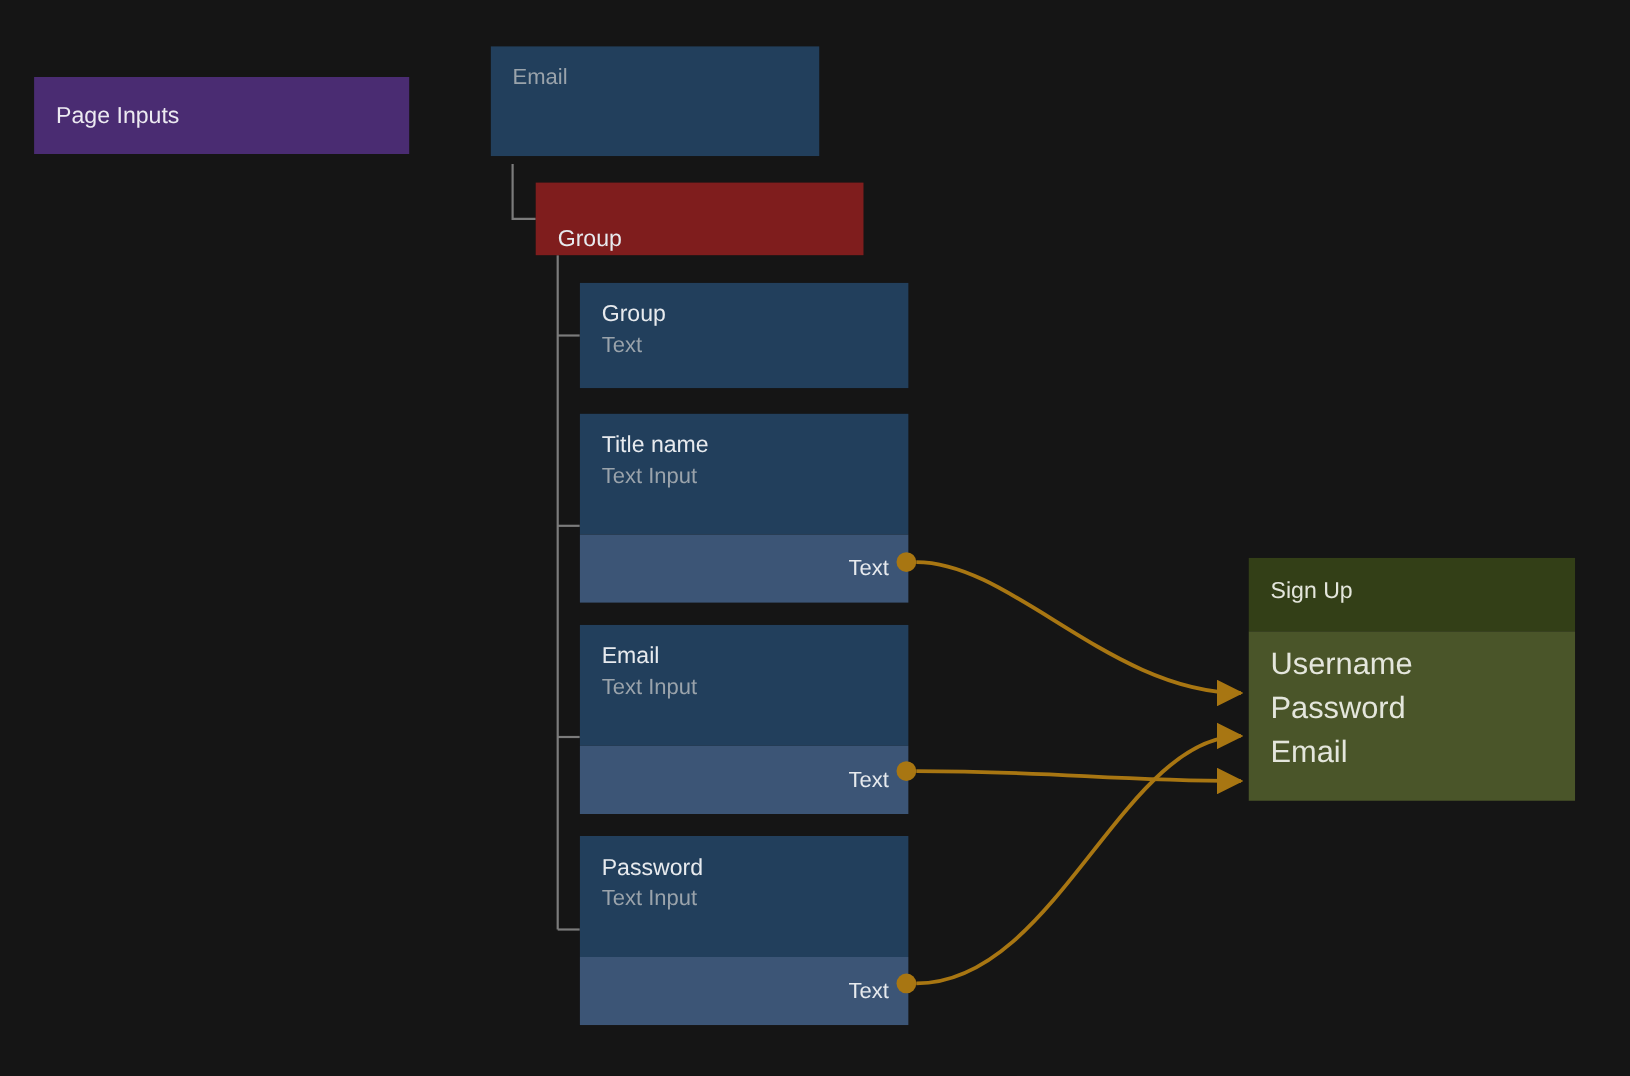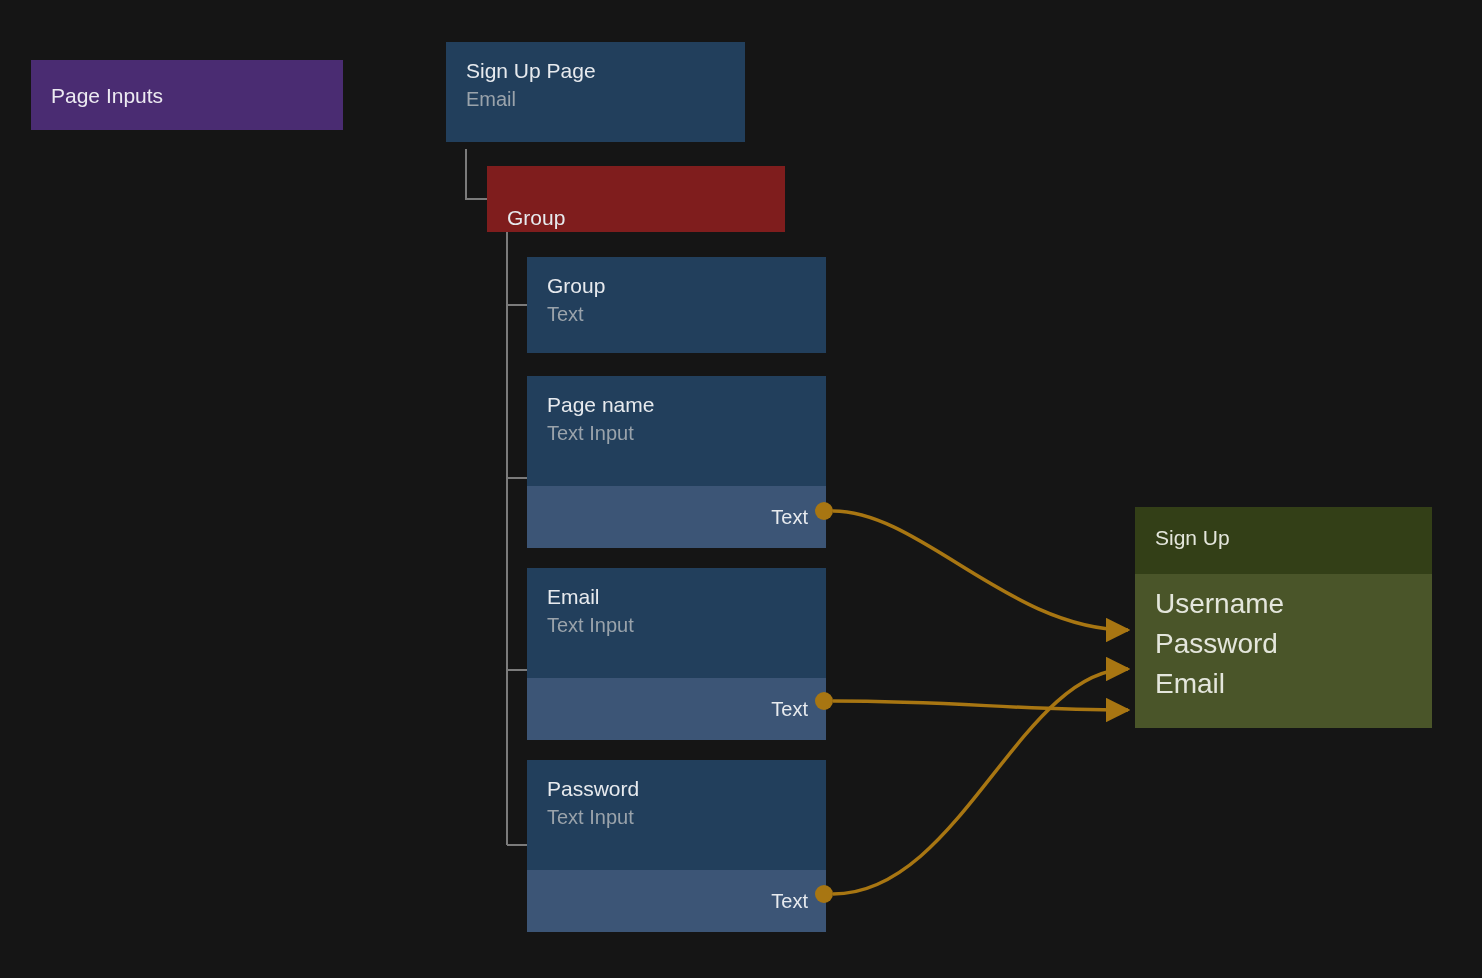--- a/index.html
+++ b/index.html
@@ -154,45 +154,44 @@
       </marker>
     </defs>
 
     <path d="M833,511 C920,511 1010,630 1128,630" fill="none" stroke="#A87612" stroke-width="3.5" marker-end="url(#arrow)"></path>
 
     <path d="M833,701 C960,701 1010,710 1128,710" fill="none" stroke="#A87612" stroke-width="3.5" marker-end="url(#arrow)"></path>
 
     <path d="M833,894 C960,894 1020,669 1128,669" fill="none" stroke="#A87612" stroke-width="3.5" marker-end="url(#arrow)"></path>
   </svg>
 
-  <div class="node node-purple" style="left:31px; top:60px; width:312px; height:70px;">
+  <div class="node node-purple" style="left:31px; top:70px; width:341px; height:70px;">
     <div class="node-title">Page Inputs</div>
   </div>
 
   <div class="node node-blue" style="left:446px; top:42px; width:299px; height:100px;">
     <div class="node-header" style="height:100px;">
-      <div class="node-title">Sign Up Page</div>
       <div class="node-subtitle">Email</div>
     </div>
   </div>
 
   <div class="node node-blue-flat" style="left:487px; top:166px; width:298px; height:66px;">
     <div class="node-title">Group</div>
   </div>
 
   <div class="node node-blue" style="left:527px; top:257px; width:299px; height:96px;">
     <div class="node-header" style="height:96px;">
       <div class="node-title">Group</div>
       <div class="node-subtitle">Text</div>
     </div>
   </div>
 
   <div class="node node-blue" style="left:527px; top:376px; width:299px; height:172px;">
     <div class="node-header" style="height:110px;">
-      <div class="node-title">Page name</div>
+      <div class="node-title">Title name</div>
       <div class="node-subtitle">Text Input</div>
     </div>
     <div class="port-row" style="height:62px;">
       <span class="port-label">Text</span>
     </div>
   </div>
   <div class="port-dot" style="left:815px; top:502px;"></div>
 
   <div class="node node-blue" style="left:527px; top:568px; width:299px; height:172px;">
     <div class="node-header" style="height:110px;">

